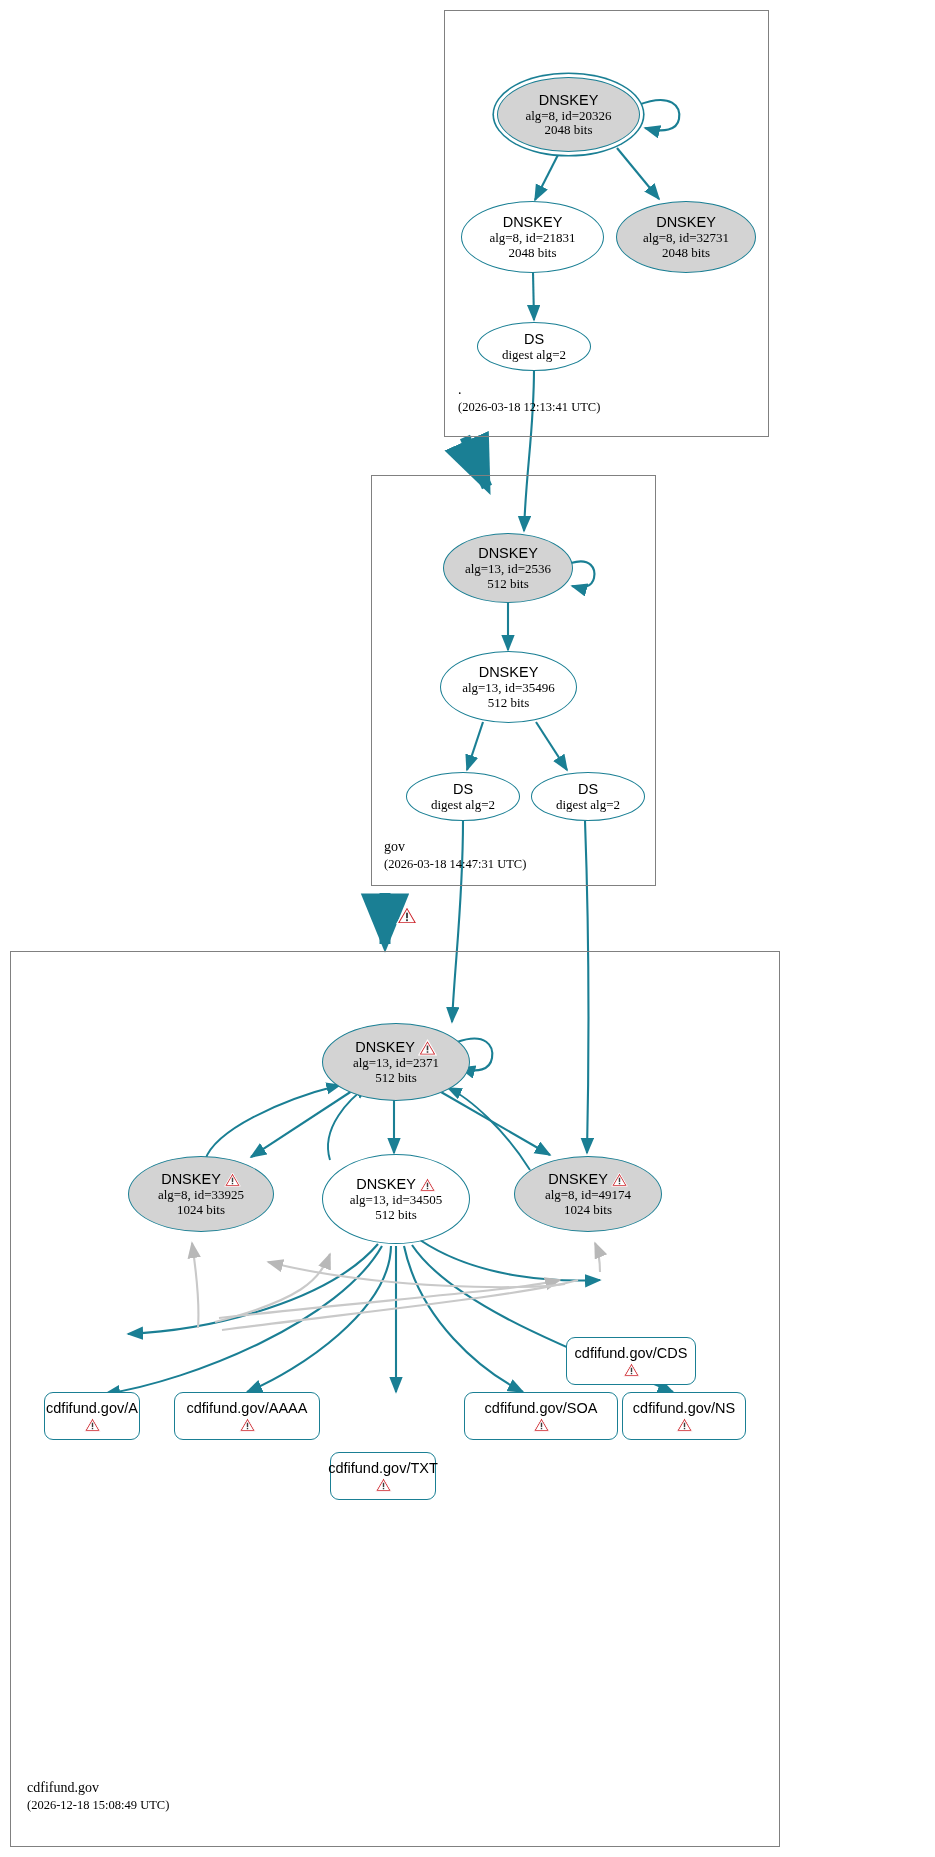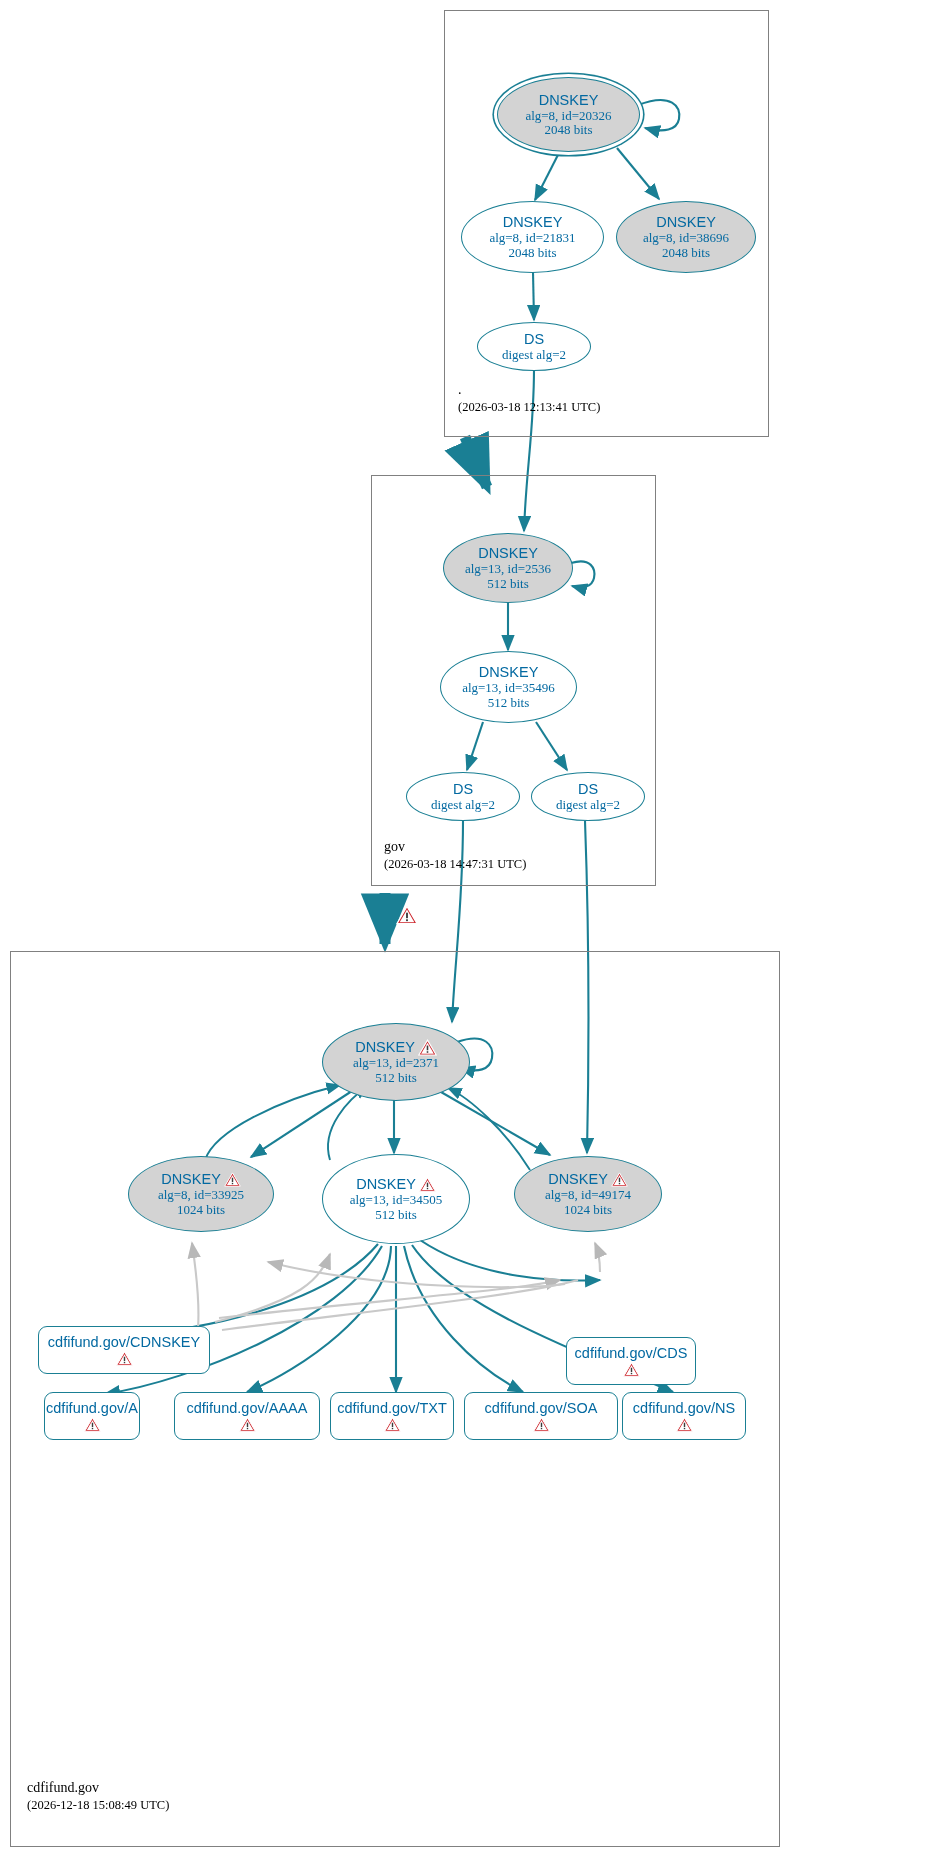--- a/index.html
+++ b/index.html
@@ -38,21 +38,21 @@
   .zone-label .ztime { font-size: 12.5px; display: block; line-height: 17px; }
 
   
   .node {
     position: absolute;
     display: flex;
     flex-direction: column;
     align-items: center;
     justify-content: center;
     text-align: center;
-    color: #0369a1;
+    color: #000000;
   }
   .ellipse {
     border: 1.6px solid #1a7f94;
     border-radius: 50%;
     background: #ffffff;
   }
   .ellipse.filled { background: #d3d3d3; }
   .ellipse.double {
     box-shadow: 0 0 0 3px #ffffff, 0 0 0 4.6px #1a7f94;
   }
@@ -196,21 +196,21 @@
   </div>
 
   <div class="node ellipse" style="left:461px; top:201px; width:143px; height:72px;">
     <div class="n-title">DNSKEY</div>
     <div class="n-sub">alg=8, id=21831</div>
     <div class="n-sub">2048 bits</div>
   </div>
 
   <div class="node ellipse filled" style="left:616px; top:201px; width:140px; height:72px;">
     <div class="n-title">DNSKEY</div>
-    <div class="n-sub">alg=8, id=38696</div>
+    <div class="n-sub">alg=8, id=32731</div>
     <div class="n-sub">2048 bits</div>
   </div>
 
   <div class="node ellipse" style="left:477px; top:322px; width:114px; height:49px;">
     <div class="n-title">DS</div>
     <div class="n-sub">digest alg=2</div>
   </div>
 
   <div class="node ellipse filled" style="left:443px; top:533px; width:130px; height:70px;">
     <div class="n-title">DNSKEY</div>
@@ -293,29 +293,20 @@
   <div class="node rrset-box" style="left:566px; top:1337px; width:130px; height:48px;">
     <div class="rr-label">cdfifund.gov/CDS</div>
     <svg class="warn" viewBox="0 0 24 21">
       <path d="M12 1.2 L23 20 L1 20 Z" fill="#cc2229" stroke="#ffffff" stroke-width="1.4"></path>
       <path d="M12 4.6 L20 18.4 L4 18.4 Z" fill="#ffffff"></path>
       <rect x="11" y="8" width="2" height="6" fill="#3a3a3a"></rect>
       <rect x="11" y="15.2" width="2" height="2" fill="#3a3a3a"></rect>
     </svg>
   </div>
 
-  <div class="node rrset-box" style="left:38px; top:1326px; width:172px; height:48px;">
-    <div class="rr-label">cdfifund.gov/CDNSKEY</div>
-    <svg class="warn" viewBox="0 0 24 21">
-      <path d="M12 1.2 L23 20 L1 20 Z" fill="#cc2229" stroke="#ffffff" stroke-width="1.4"></path>
-      <path d="M12 4.6 L20 18.4 L4 18.4 Z" fill="#ffffff"></path>
-      <rect x="11" y="8" width="2" height="6" fill="#3a3a3a"></rect>
-      <rect x="11" y="15.2" width="2" height="2" fill="#3a3a3a"></rect>
-    </svg>
-  </div>
 
   <div class="node rrset-box" style="left:44px; top:1392px; width:96px; height:48px;">
     <div class="rr-label">cdfifund.gov/A</div>
     <svg class="warn" viewBox="0 0 24 21">
       <path d="M12 1.2 L23 20 L1 20 Z" fill="#cc2229" stroke="#ffffff" stroke-width="1.4"></path>
       <path d="M12 4.6 L20 18.4 L4 18.4 Z" fill="#ffffff"></path>
       <rect x="11" y="8" width="2" height="6" fill="#3a3a3a"></rect>
       <rect x="11" y="15.2" width="2" height="2" fill="#3a3a3a"></rect>
     </svg>
   </div>
@@ -323,21 +314,21 @@
   <div class="node rrset-box" style="left:174px; top:1392px; width:146px; height:48px;">
     <div class="rr-label">cdfifund.gov/AAAA</div>
     <svg class="warn" viewBox="0 0 24 21">
       <path d="M12 1.2 L23 20 L1 20 Z" fill="#cc2229" stroke="#ffffff" stroke-width="1.4"></path>
       <path d="M12 4.6 L20 18.4 L4 18.4 Z" fill="#ffffff"></path>
       <rect x="11" y="8" width="2" height="6" fill="#3a3a3a"></rect>
       <rect x="11" y="15.2" width="2" height="2" fill="#3a3a3a"></rect>
     </svg>
   </div>
 
-  <div class="node rrset-box" style="left:330px; top:1392px; width:124px; height:48px;">
+  <div class="node rrset-box" style="left:330px; top:1452px; width:106px; height:48px;">
     <div class="rr-label">cdfifund.gov/TXT</div>
     <svg class="warn" viewBox="0 0 24 21">
       <path d="M12 1.2 L23 20 L1 20 Z" fill="#cc2229" stroke="#ffffff" stroke-width="1.4"></path>
       <path d="M12 4.6 L20 18.4 L4 18.4 Z" fill="#ffffff"></path>
       <rect x="11" y="8" width="2" height="6" fill="#3a3a3a"></rect>
       <rect x="11" y="15.2" width="2" height="2" fill="#3a3a3a"></rect>
     </svg>
   </div>
 
   <div class="node rrset-box" style="left:464px; top:1392px; width:154px; height:48px;">

